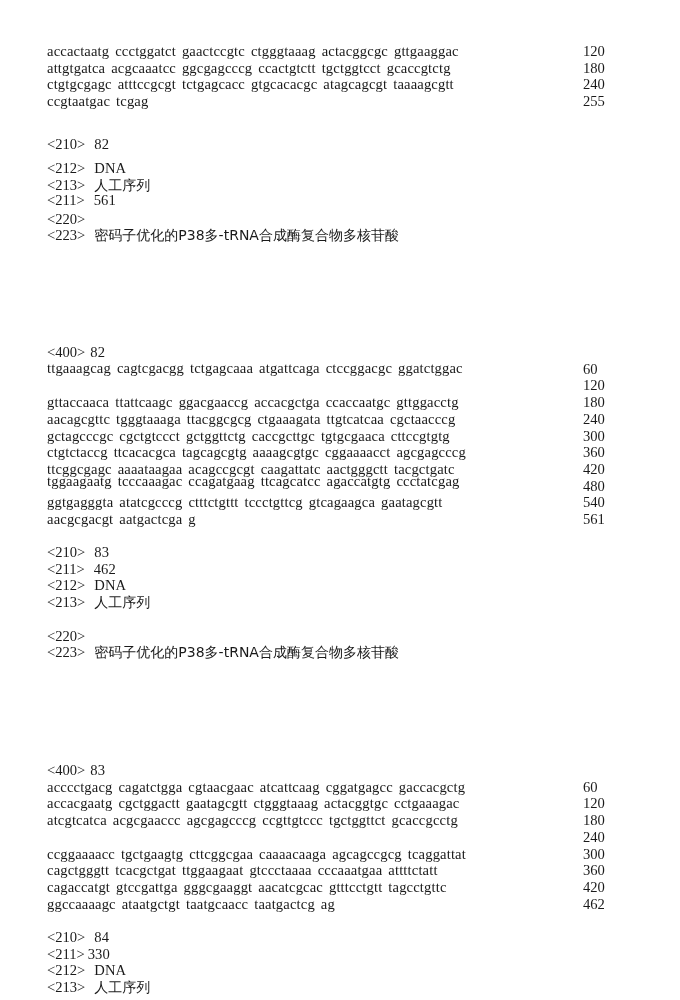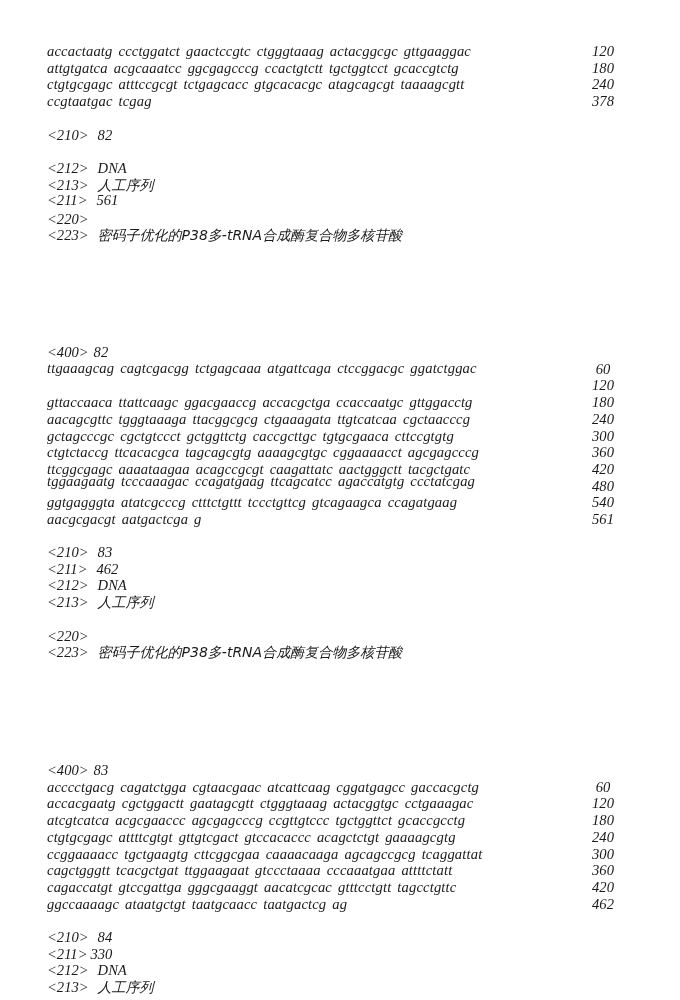--- a/index.html
+++ b/index.html
@@ -1,46 +1,46 @@
 <!DOCTYPE html>
 <html><head>
 <meta charset="utf-8">
 <style>
   html, body { margin: 0; padding: 0; background: #ffffff; }
   body {
     width: 680px; height: 1000px; overflow: hidden; position: relative;
     font-family: "DejaVu Serif", "Liberation Serif", serif;
     color: #1a1a1a;
   }
-  .page { position: absolute; left: 0; top: 0; width: 680px; height: 997px; font-style: italic; }
+  .page { position: absolute; left: 0; top: 0; width: 680px; height: 997px; }
   .line {
     position: absolute; left: 47px; height: 17px; line-height: 17px;
     font-size: 14.2px; white-space: pre; letter-spacing: 0px;
   }
   .seq {
     font-family: "Liberation Serif", "DejaVu Serif", serif;
     font-size: 14.6px; letter-spacing: 0.15px; word-spacing: 2.2px;
   }
-  .num { position: absolute; white-space: pre; text-align: center; width: 40px; font-family: "Liberation Serif", serif; font-size: 14.6px; line-height: 17px; height: 17px; }
+  .num { position: absolute; white-space: pre; text-align: left; width: 40px; font-family: "Liberation Serif", serif; font-size: 14.6px; line-height: 17px; height: 17px; }
   .tag { font-family: "Liberation Serif", serif; font-size: 14.6px; }
   .cjk { font-family: "DejaVu Sans", sans-serif; font-size: 14px; }
 </style>
 </head>
 <body>
 
 <div class="page" id="page">
     <div class="line seq" style="top: 43px;">accactaatg ccctggatct gaactccgtc ctgggtaaag actacggcgc gttgaaggac</div>
     <div class="num" style="left: 583px; top: 43px;">120</div>
     <div class="line seq" style="top: 59.7px;">attgtgatca acgcaaatcc ggcgagcccg ccactgtctt tgctggtcct gcaccgtctg</div>
     <div class="num" style="left: 583px; top: 59.7px;">180</div>
     <div class="line seq" style="top: 76.4px;">ctgtgcgagc atttccgcgt tctgagcacc gtgcacacgc atagcagcgt taaaagcgtt</div>
     <div class="num" style="left: 583px; top: 76.4px;">240</div>
     <div class="line seq" style="top: 93.1px;">ccgtaatgac tcgag</div>
-    <div class="num" style="left: 583px; top: 93.1px;">378</div>
-    <div class="line" style="top: 127px;"><span class="tag">&lt;210&gt;</span><span class="tag" style="margin-left:9px">82</span></div>
+    <div class="num" style="left: 583px; top: 93.1px;">255</div>
+    <div class="line" style="top: 136px;"><span class="tag">&lt;210&gt;</span><span class="tag" style="margin-left:9px">82</span></div>
     <div class="line" style="top: 143.7px; margin-top: 48px;"><span class="tag">&lt;211&gt;</span><span class="tag" style="margin-left:9px">561</span></div>
     <div class="line" style="top: 160.4px;"><span class="tag">&lt;212&gt;</span><span class="tag" style="margin-left:9px">DNA</span></div>
     <div class="line" style="top: 177.1px;"><span class="tag">&lt;213&gt;</span><span class="cjk" style="margin-left:9px">人工序列</span></div>
     <div class="line" style="top: 210.5px;"><span class="tag">&lt;220&gt;</span></div>
     <div class="line" style="top: 227.2px;"><span class="tag">&lt;223&gt;</span><span class="cjk" style="margin-left:9px">密码子优化的P38多-tRNA合成酶复合物多核苷酸</span></div>
     <div class="line" style="top: 344px;"><span class="tag">&lt;400&gt;</span><span class="tag" style="margin-left: 5px;">82</span></div>
     <div class="num" style="left: 583px; top: 360.7px;">60</div>
     <div class="line seq" style="top: 360px;">ttgaaagcag cagtcgacgg tctgagcaaa atgattcaga ctccggacgc ggatctggac</div>
     <div class="num" style="left: 583px; top: 377.4px;">120</div>
     <div class="line seq" style="top: 394.1px; text-align: center;">gttaccaaca ttattcaagc ggacgaaccg accacgctga ccaccaatgc gttggacctg</div>
@@ -48,38 +48,37 @@
     <div class="line seq" style="top: 410.8px;">aacagcgttc tgggtaaaga ttacggcgcg ctgaaagata ttgtcatcaa cgctaacccg</div>
     <div class="num" style="left: 583px; top: 410.8px;">240</div>
     <div class="line seq" style="top: 427.5px;">gctagcccgc cgctgtccct gctggttctg caccgcttgc tgtgcgaaca cttccgtgtg</div>
     <div class="num" style="left: 583px; top: 427.5px;">300</div>
     <div class="line seq" style="top: 444.2px;">ctgtctaccg ttcacacgca tagcagcgtg aaaagcgtgc cggaaaacct agcgagcccg</div>
     <div class="num" style="left: 583px; top: 444.2px;">360</div>
     <div class="line seq" style="top: 460.9px;">ttcggcgagc aaaataagaa acagccgcgt caagattatc aactgggctt tacgctgatc</div>
     <div class="num" style="left: 583px; top: 460.9px;">420</div>
     <div class="line seq" style="top: 473px;">tggaagaatg tcccaaagac ccagatgaag ttcagcatcc agaccatgtg ccctatcgag</div>
     <div class="num" style="left: 583px; top: 477.6px;">480</div>
-    <div class="line seq" style="top: 494.3px;">ggtgagggta atatcgcccg ctttctgttt tccctgttcg gtcagaagca ccagatgaag</div>
+    <div class="line seq" style="top: 494.3px;">ggtgagggta atatcgcccg ctttctgttt tccctgttcg gtcagaagca gaatagcgtt</div>
     <div class="num" style="left: 583px; top: 494.3px;">540</div>
     <div class="line seq" style="top: 511px;">aacgcgacgt aatgactcga g</div>
     <div class="num" style="left: 583px; top: 511px;">561</div>
     <div class="line" style="top: 544px;"><span class="tag">&lt;210&gt;</span><span class="tag" style="margin-left:9px">83</span></div>
     <div class="line" style="top: 560.7px;"><span class="tag">&lt;211&gt;</span><span class="tag" style="margin-left:9px">462</span></div>
     <div class="line" style="top: 577.4px;"><span class="tag">&lt;212&gt;</span><span class="tag" style="margin-left:9px">DNA</span></div>
     <div class="line" style="top: 594.1px;"><span class="tag">&lt;213&gt;</span><span class="cjk" style="margin-left:9px">人工序列</span></div>
     <div class="line" style="top: 627.5px;"><span class="tag">&lt;220&gt;</span></div>
     <div class="line" style="top: 644.2px;"><span class="tag">&lt;223&gt;</span><span class="cjk" style="margin-left:9px">密码子优化的P38多-tRNA合成酶复合物多核苷酸</span></div>
     <div class="line" style="top: 762px;"><span class="tag">&lt;400&gt;</span><span class="tag" style="margin-left: 5px;">83</span></div>
     <div class="line seq" style="top: 778.7px;">acccctgacg cagatctgga cgtaacgaac atcattcaag cggatgagcc gaccacgctg</div>
     <div class="num" style="left: 583px; top: 778.7px;">60</div>
     <div class="line seq" style="top: 795.4px;">accacgaatg cgctggactt gaatagcgtt ctgggtaaag actacggtgc cctgaaagac</div>
     <div class="num" style="left: 583px; top: 795.4px;">120</div>
     <div class="line seq" style="top: 812.1px;">atcgtcatca acgcgaaccc agcgagcccg ccgttgtccc tgctggttct gcaccgcctg</div>
     <div class="num" style="left: 583px; top: 812.1px;">180</div>
-    <div class="line seq" style="top: 828.8px;">ctgtgcgagc attttcgtgt gttgtcgact gtccacaccc acagctctgt gaaaagcgtg</div>
     <div class="num" style="left: 583px; top: 828.8px;">240</div>
     <div class="line seq" style="top: 845.5px;">ccggaaaacc tgctgaagtg cttcggcgaa caaaacaaga agcagccgcg tcaggattat</div>
     <div class="num" style="left: 583px; top: 845.5px;">300</div>
     <div class="line seq" style="top: 862.2px;">cagctgggtt tcacgctgat ttggaagaat gtccctaaaa cccaaatgaa attttctatt</div>
     <div class="num" style="left: 583px; top: 862.2px;">360</div>
     <div class="line seq" style="top: 878.9px;">cagaccatgt gtccgattga gggcgaaggt aacatcgcac gtttcctgtt tagcctgttc</div>
     <div class="num" style="left: 583px; top: 878.9px;">420</div>
     <div class="line seq" style="top: 895.6px;">ggccaaaagc ataatgctgt taatgcaacc taatgactcg ag</div>
     <div class="num" style="left: 583px; top: 895.6px;">462</div>
     <div class="line" style="top: 929px;"><span class="tag">&lt;210&gt;</span><span class="tag" style="margin-left:9px">84</span></div>

